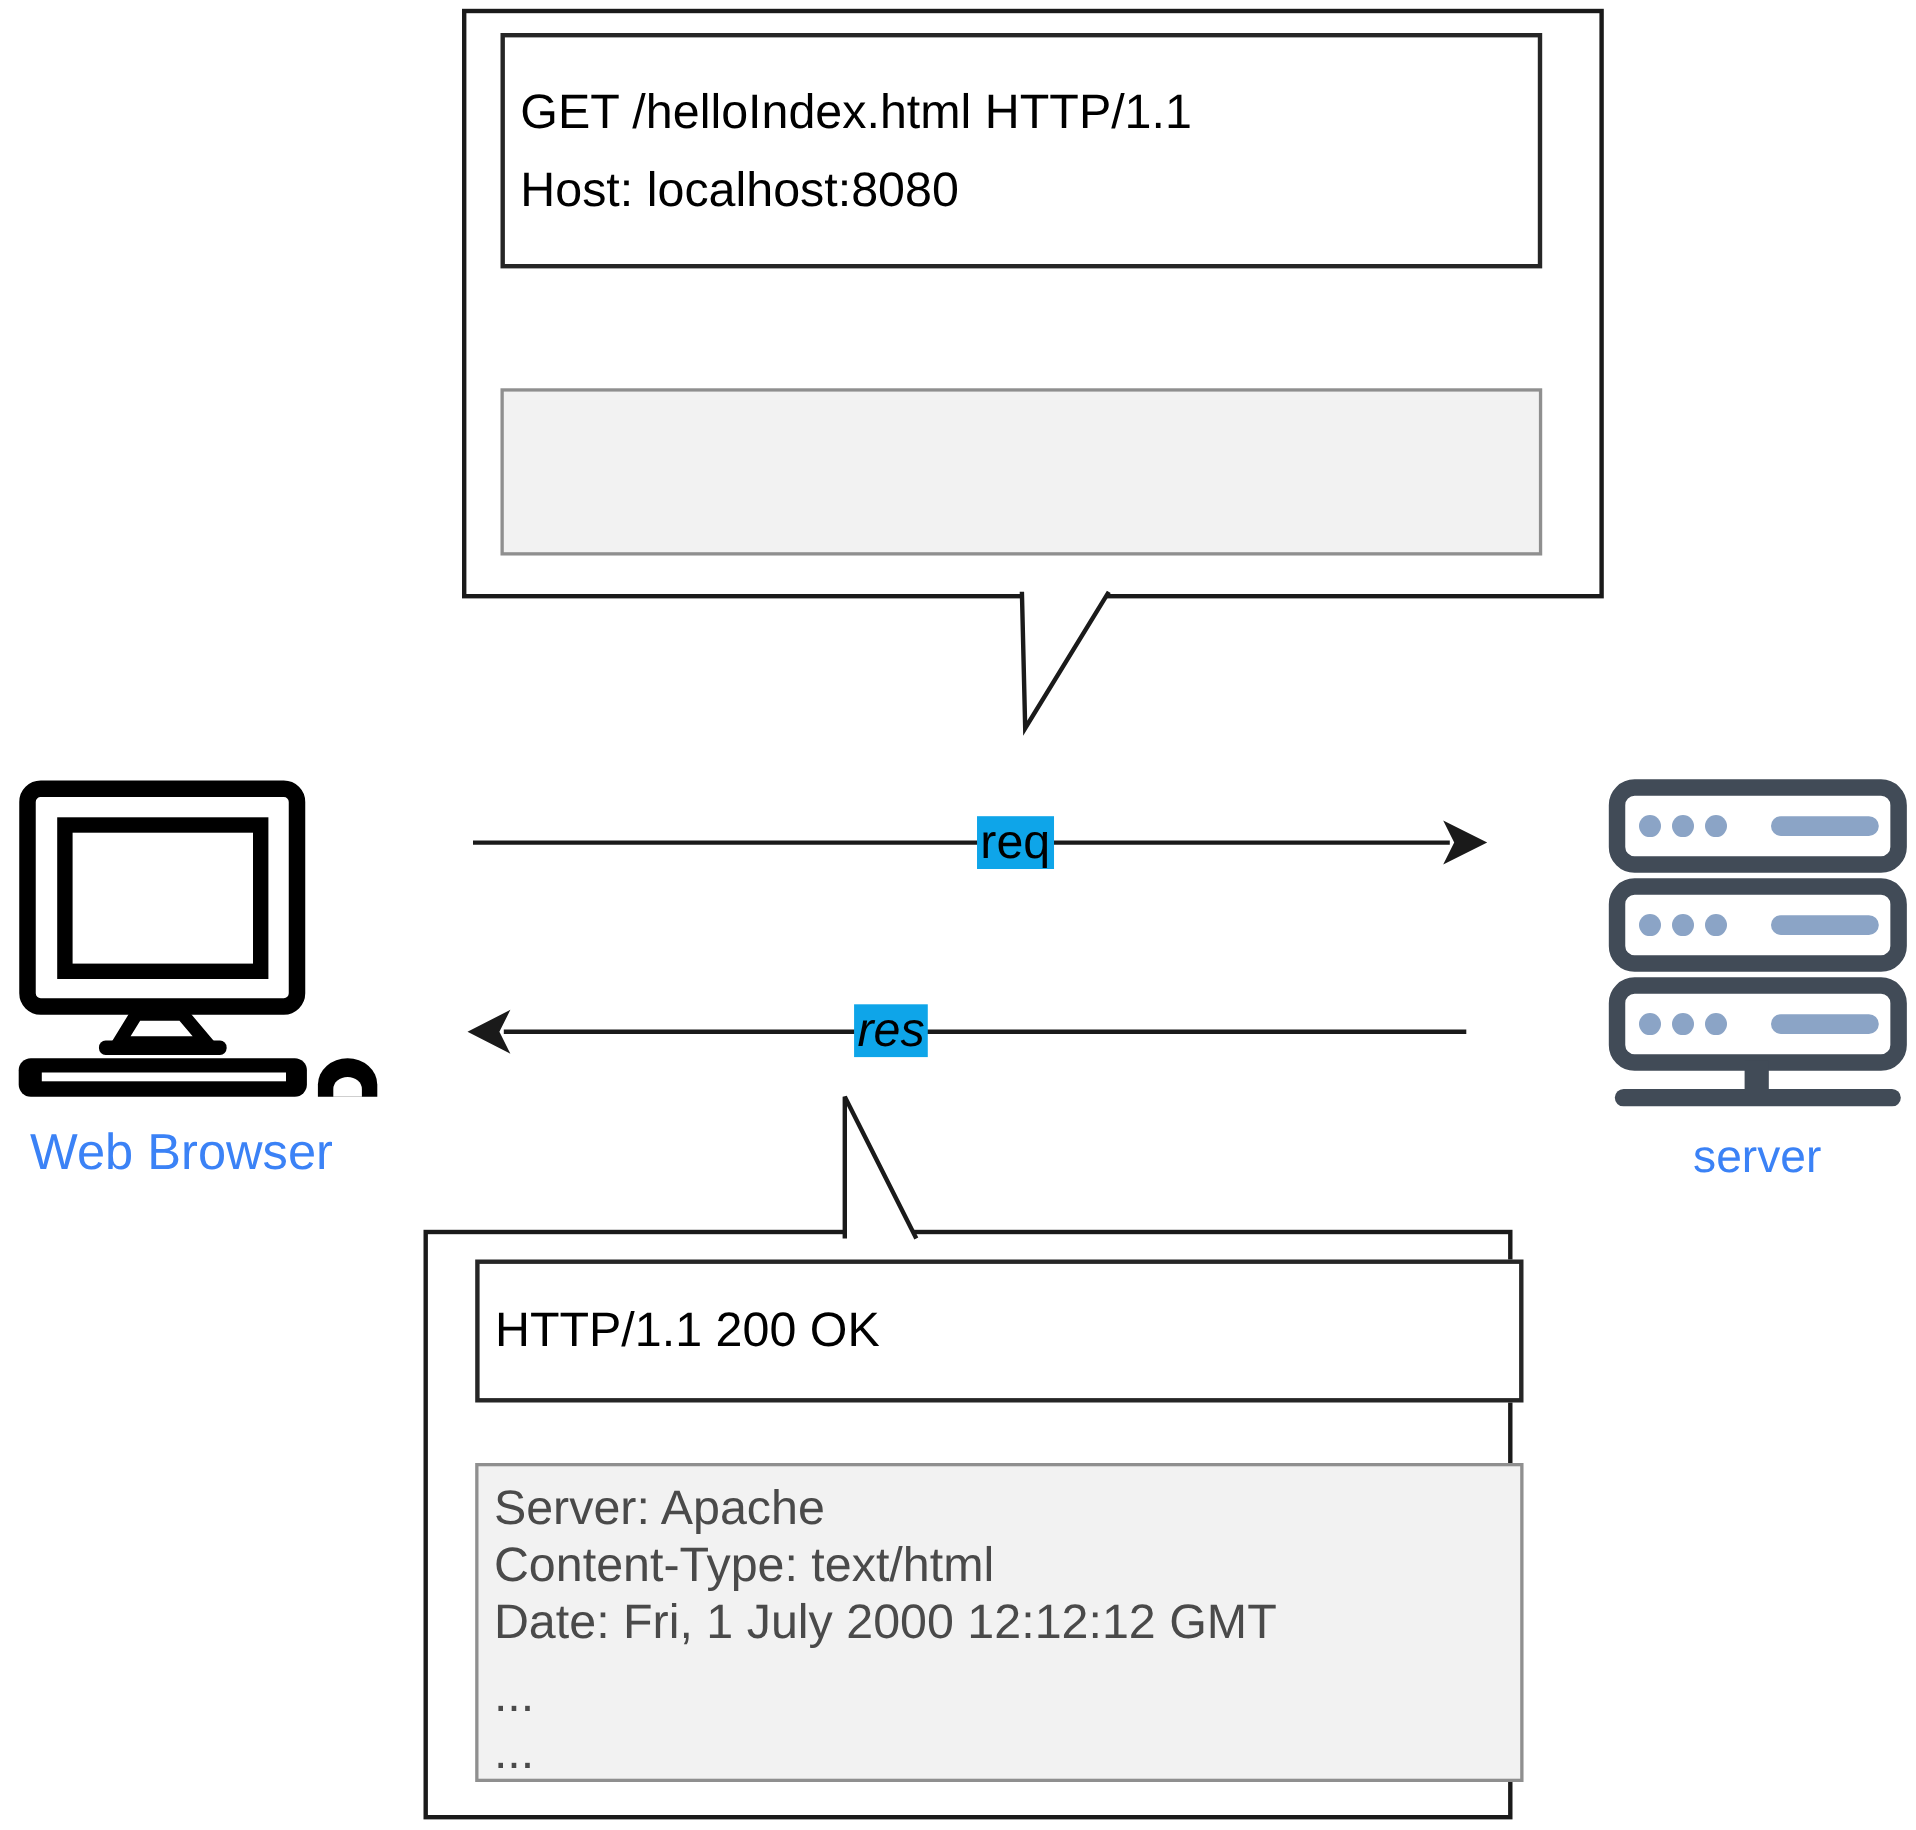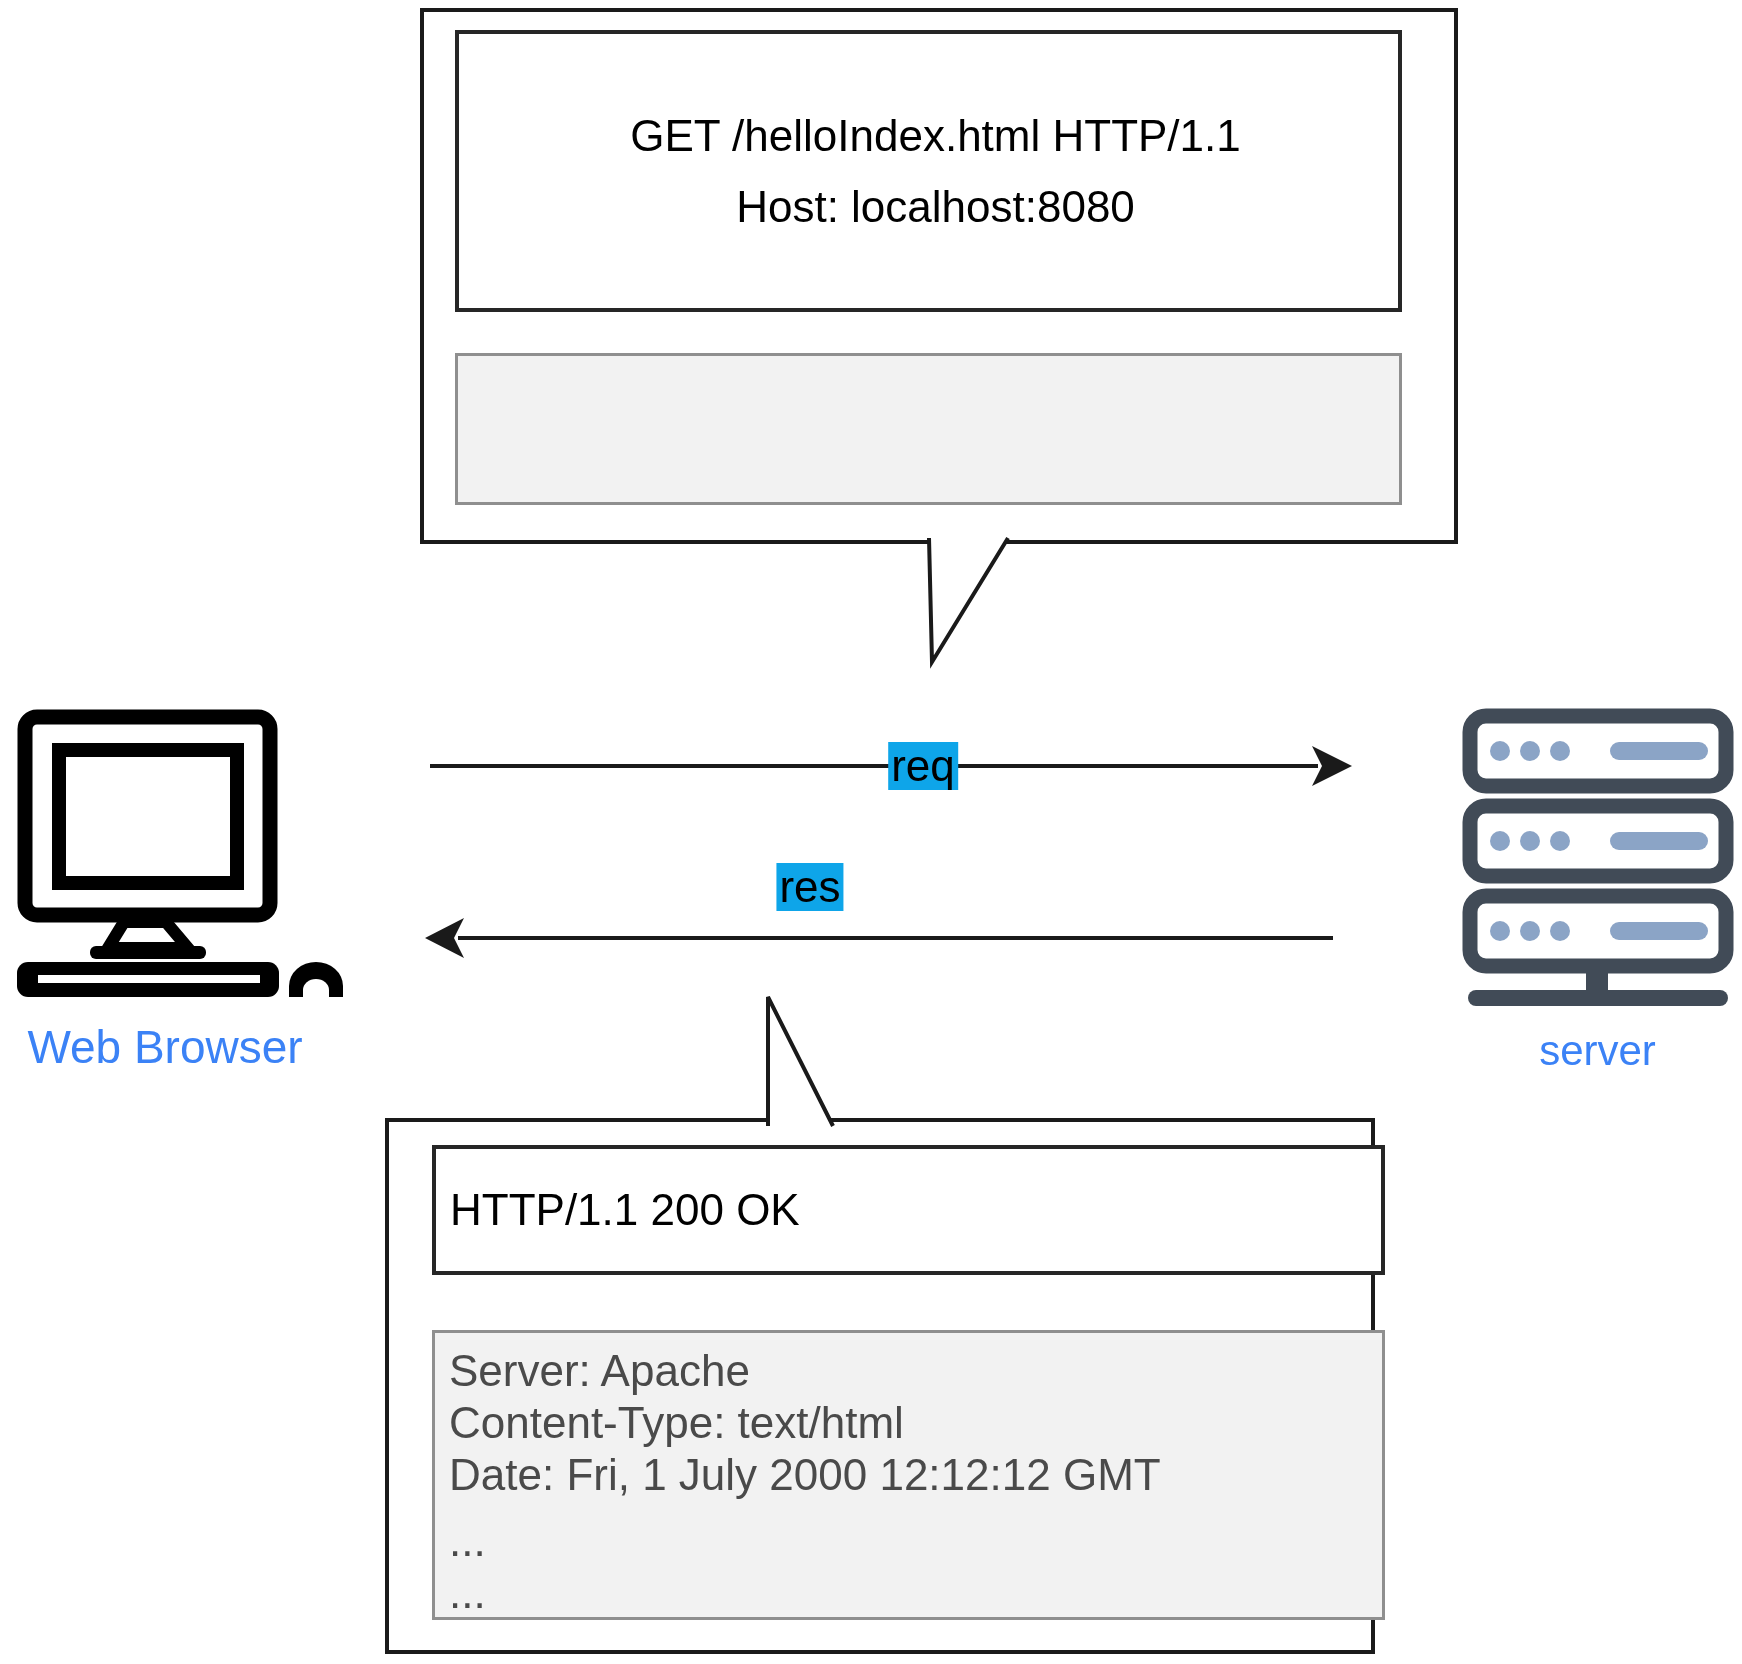--- a/index.html
+++ b/index.html
@@ -29,21 +29,21 @@
   .bubble-top{left:420px;top:8px;width:1038px;height:536px;}
   .bubble-bottom{left:385px;top:1118px;width:990px;height:536px;}
   .inner-box{
     position:absolute;
     background:#fff;
     border:4px solid var(--box-border);
     display:flex;flex-direction:column;justify-content:center;
     padding-left:14px;
     font-size:44px;color:#000;
   }
-  .request-line-box{left:31px;top:18px;width:947px;height:282px;line-height:71px;text-align:center;}
+  .request-line-box{left:31px;top:18px;width:947px;height:214px;line-height:71px;}
   .status-line-box{left:43px;top:23px;width:953px;height:130px;}
   .gray-box{
     position:absolute;
     background:var(--muted-fill);
     border:3px solid var(--muted-border);
   }
   .request-body-box{left:31px;top:341px;width:947px;height:152px;}
   .response-headers-box{
     left:43px;top:208px;width:953px;height:290px;
     padding:12px 0 0 14px;
@@ -57,21 +57,21 @@
   }
   .arrow-label{
     position:absolute;z-index:3;
     transform:translate(-50%,-50%);
     background:#0ea5e9;
     padding:0 3px;
     font-size:44px;color:#000;
     line-height:48px;
   }
   .req-label{left:923px;top:766px;}
-  .res-label{left:810px;top:887px;}
+  .res-label{left:810px;top:937px;font-style:italic;}
   .node-label{
     position:absolute;z-index:3;
     text-align:center;color:#3b82f6;
   }
   .client-label{left:0px;top:1022px;width:330px;font-size:46px;line-height:50px;}
   .server-label{left:1460px;top:1018px;width:275px;font-size:42px;line-height:66px;}
   .icon{position:absolute;z-index:2;}
   .computer-icon{left:12px;top:690px;}
   .server-icon{left:1462px;top:708px;}
 </style>

